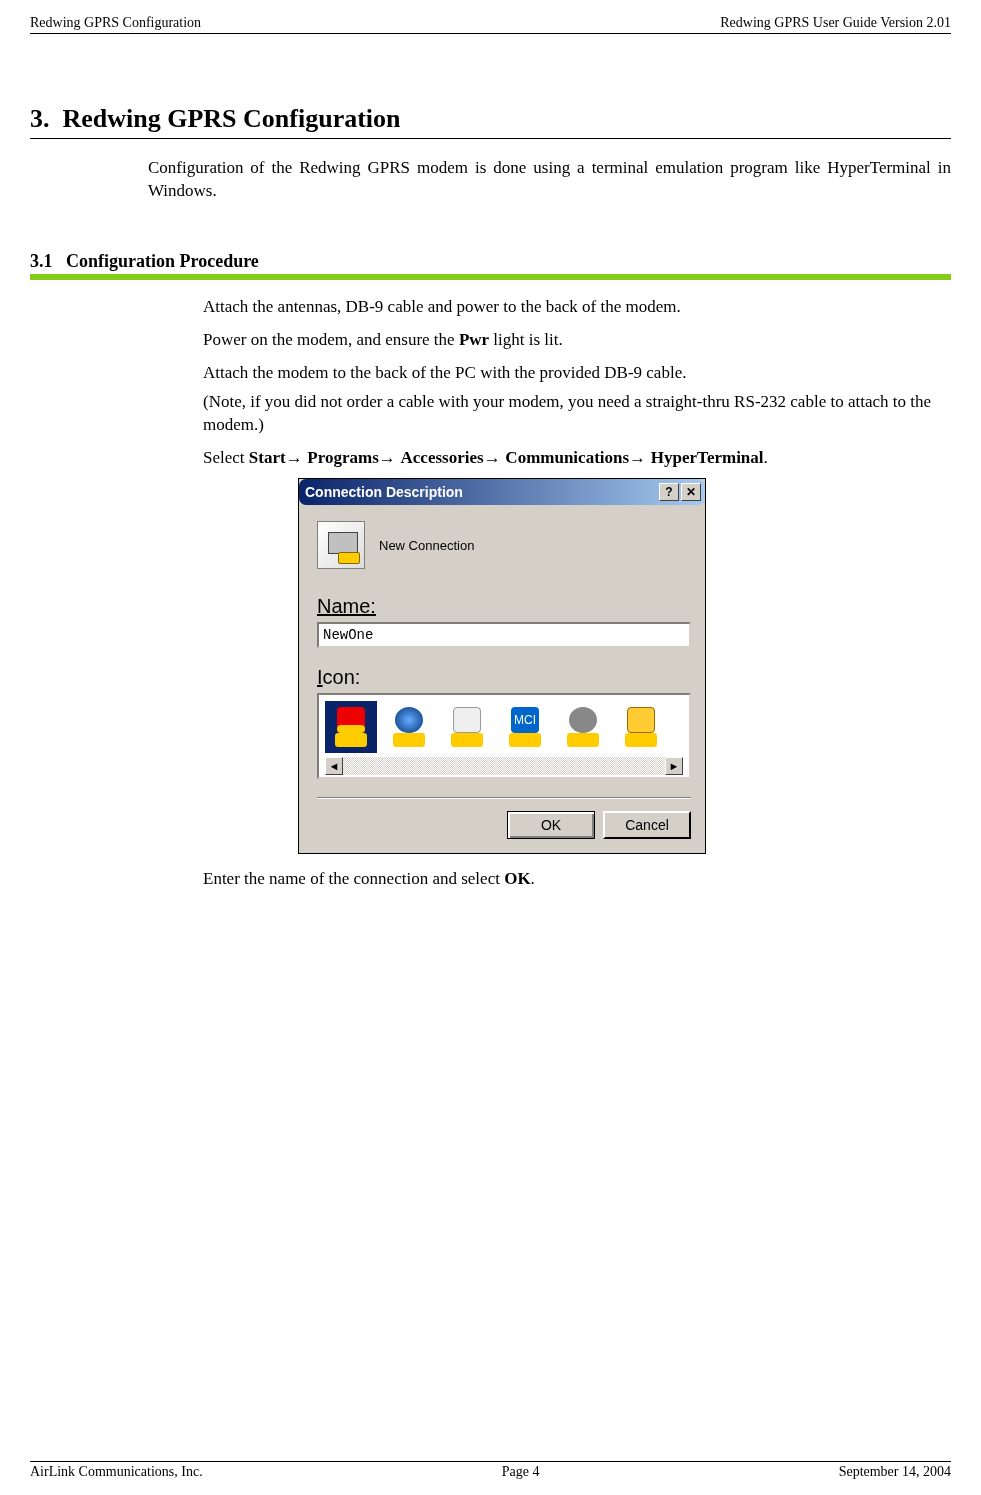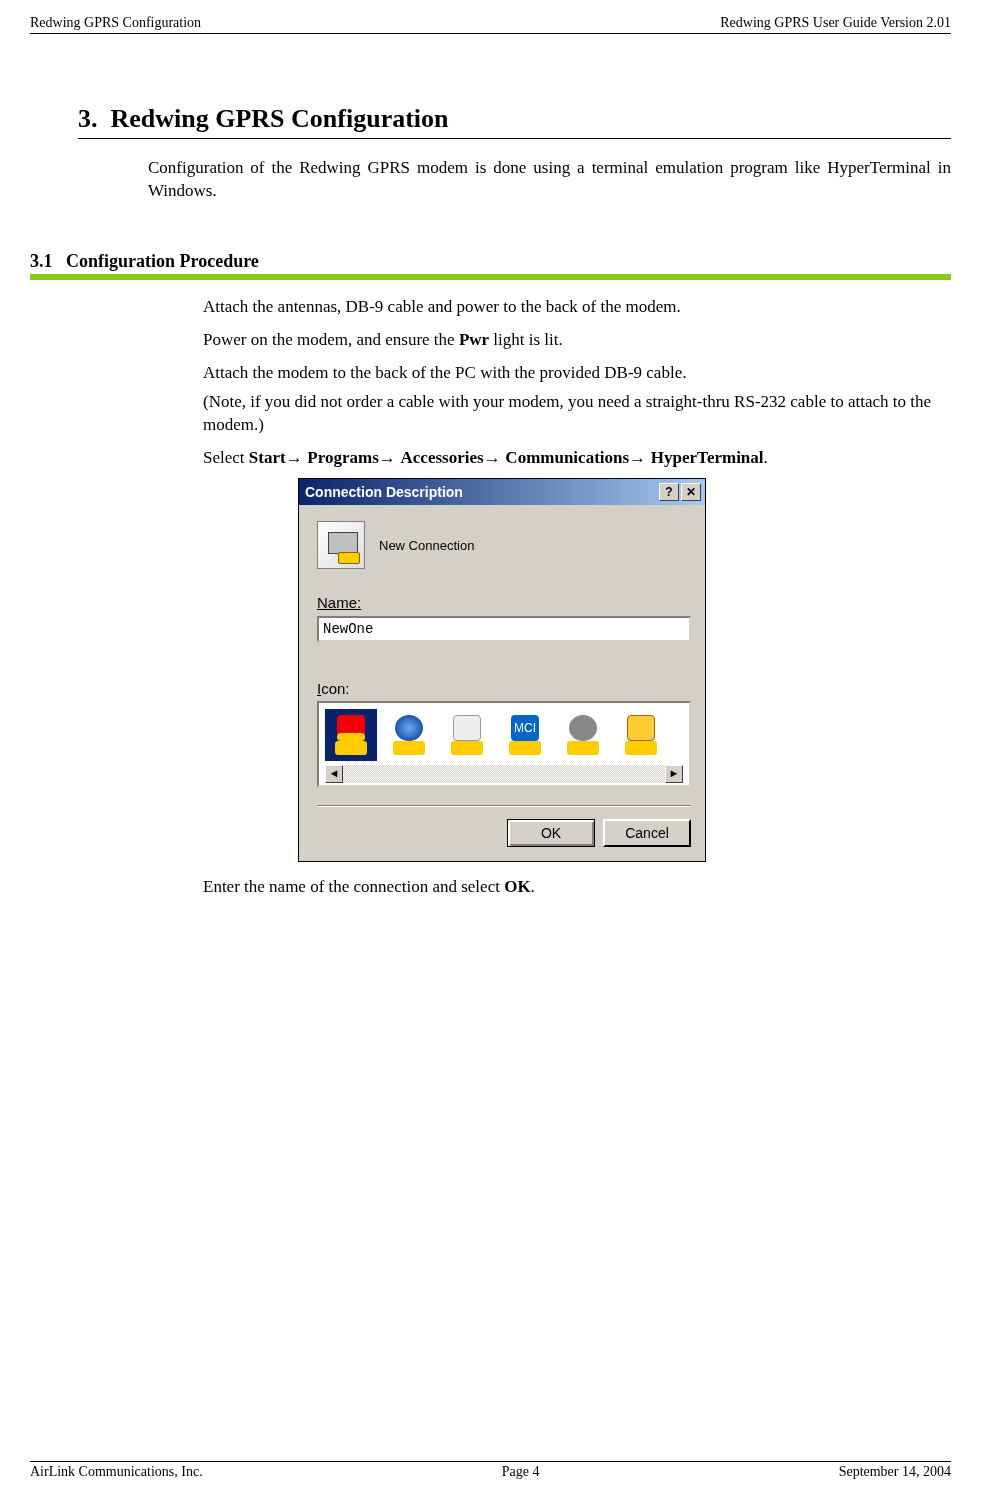--- a/index.html
+++ b/index.html
@@ -23,21 +23,20 @@
       border-bottom: 1px solid #000;
       padding-bottom: 2px;
       margin-bottom: 70px;
     }
     .chapter-heading {
       font-size: 26px;
       font-weight: bold;
       border-bottom: 1.5px solid #000;
       padding-bottom: 4px;
       margin-bottom: 18px;
-      margin-left: 48px;
     }
     .intro-text {
       margin-left: 118px;
       text-align: justify;
       font-size: 17px;
       margin-bottom: 48px;
       line-height: 1.35;
     }
     .section-heading {
       font-size: 18px;
@@ -85,20 +84,21 @@
     }
     .titlebar {
       background: linear-gradient(to right, #0a246a, #a6caf0);
       color: white;
       font-weight: bold;
       padding: 4px 4px 4px 6px;
       font-size: 14px;
       display: flex;
       align-items: center;
       justify-content: space-between;
+      border-radius: 7px;
     }
     .titlebar-buttons {
       display: flex;
       gap: 2px;
     }
     .titlebar-btn {
       width: 20px;
       height: 18px;
       background: #d4d0c8;
       border: 1px solid #fff;
@@ -148,24 +148,23 @@
       height: 10px;
       background: #ffcc00;
       border: 1px solid #806600;
       border-radius: 2px;
     }
     .dialog-instr {
       margin-bottom: 20px;
       font-size: 14px;
     }
     .field-label {
-      font-size: 15px;
+      font-size: 20px;
       margin-bottom: 2px;
       text-decoration: underline;
-      margin-top: 21px;
     }
     .field-label .underline-char {
       text-decoration: underline;
     }
     .text-input {
       width: 100%;
       border: 2px inset #d4d0c8;
       background: white;
       padding: 3px 4px;
       font-family: Liberation Mono, monospace;

